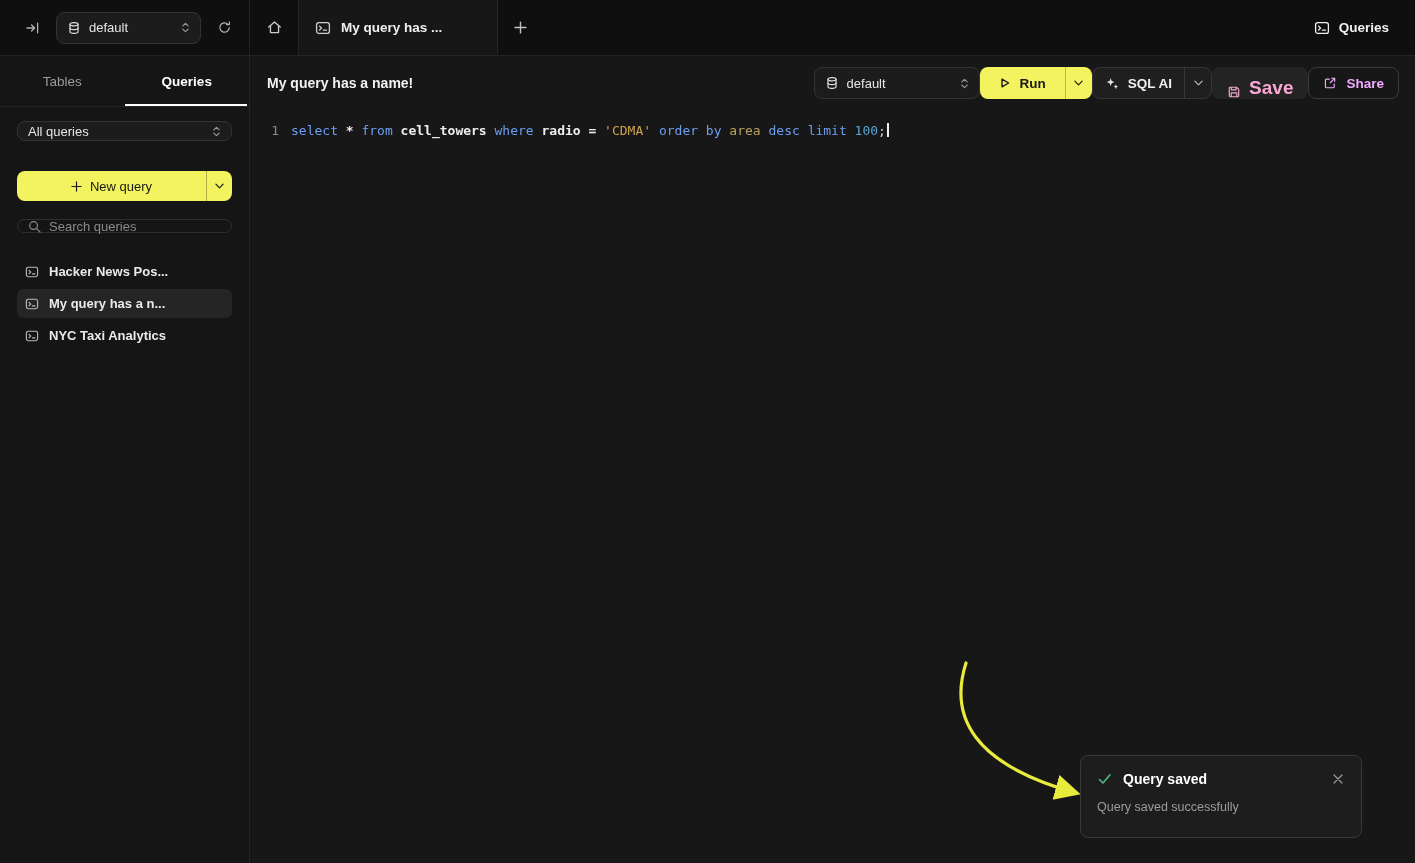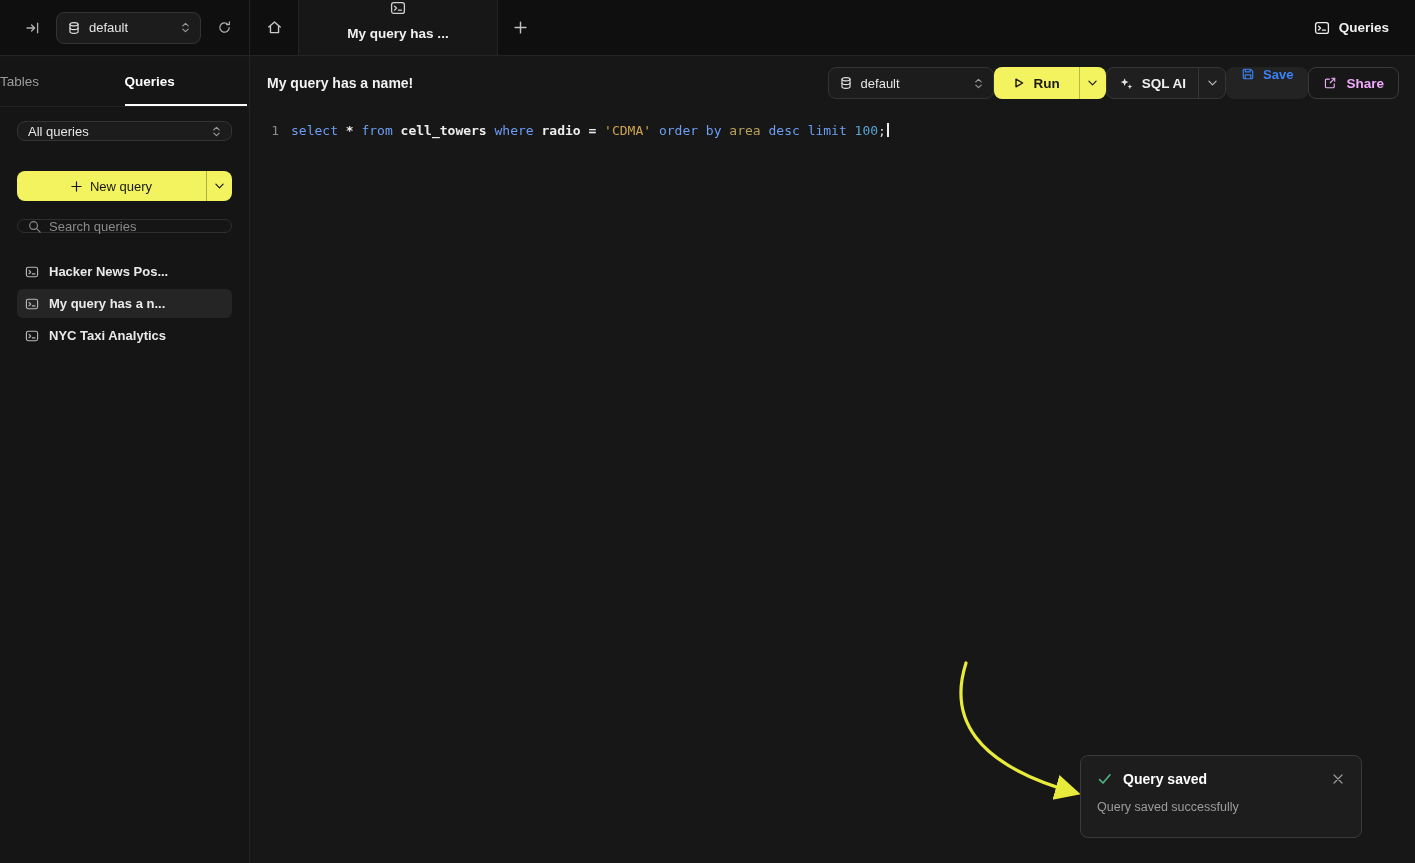--- a/index.html
+++ b/index.html
@@ -36,37 +36,37 @@
   .tb-db { flex:1; }
   .sel-chev { margin-left:auto; color:#9a9a9a; }
   .tabs { display:flex; align-items:stretch; }
   .tab-home {
     width:48px; display:flex; align-items:center; justify-content:center;
     color:#c9c9c9; cursor:pointer;
   }
   .tab-active {
     width:200px; display:flex; align-items:center; gap:10px; padding:0 16px;
     background:#171717; border-left:1px solid #242424; border-right:1px solid #242424;
-    color:#f0f0f0; font-weight:600; font-size:13.5px; cursor:pointer;flex-direction:column;
+    color:#f0f0f0; font-weight:600; font-size:13.5px; cursor:pointer;
   }
   .tab-active .qicon { color:#cfcfcf; }
   .tab-plus { width:44px; display:flex; align-items:center; justify-content:center; color:#c2c2c2; cursor:pointer; background:none; border:none; }
   .tb-right {
     margin-left:auto; display:flex; align-items:center; gap:9px;
     padding-right:26px; color:#f0f0f0; font-weight:600; font-size:13.5px; cursor:pointer;
   }
 
   
   .sidebar {
     position:absolute; top:57px; left:0; bottom:0; width:250px;
     background:#151515; border-right:1px solid #242424;
   }
   .side-tabs { display:flex; height:50px; border-bottom:1px solid #242424; }
   .side-tab {
-    flex:1; display:flex; align-items:center; justify-content:flex-start;
+    flex:1; display:flex; align-items:center; justify-content:center;
     color:#9b9b9b; font-size:13.5px; cursor:pointer; position:relative;
   }
   .side-tab.active { color:#ffffff; font-weight:600; }
   .side-tab.active::after {
     content:""; position:absolute; left:0; right:2px; bottom:0; height:2px; background:#ffffff;
   }
   .side-body { padding:14px 17px; }
   .filter-select { width:100%; height:20px; }
   .new-query {
     margin-top:30px; height:30px; border-radius:8px; overflow:hidden;
@@ -104,21 +104,21 @@
   .sqlai-btn {
     height:32px; border:1px solid #363636; background:#1f1f1f; border-radius:8px;
     display:flex; align-items:center; color:#f0f0f0; font-weight:600; font-size:13.5px;
     overflow:hidden; cursor:pointer;
   }
   .sqlai-main { display:flex; align-items:center; gap:8px; padding:0 12px; }
   .sqlai-div { width:1px; align-self:stretch; background:#363636; }
   .sqlai-chev { width:26px; display:flex; align-items:center; justify-content:center; color:#bdbdbd; }
   .save-btn {
     height:32px; padding:0 15px; background:#232323; border:none; border-radius:8px;
-    color:#3b82f6; display:flex; align-items:flex-start; gap:8px; font-weight:600; font-size:13px;
+    color:#f9a8d4; display:flex; align-items:flex-end; gap:8px; font-weight:600; font-size:19px;
     font-family:"Liberation Sans", sans-serif; cursor:default;
   }
   .share-btn {
     height:32px; padding:0 14px; background:transparent; border:1px solid #3a3a3a; border-radius:8px;
     color:#f0abfc; display:flex; align-items:center; gap:9px; font-weight:600; font-size:13.5px;
     font-family:"Liberation Sans", sans-serif; cursor:pointer;
   }
 
   
   .editor {

